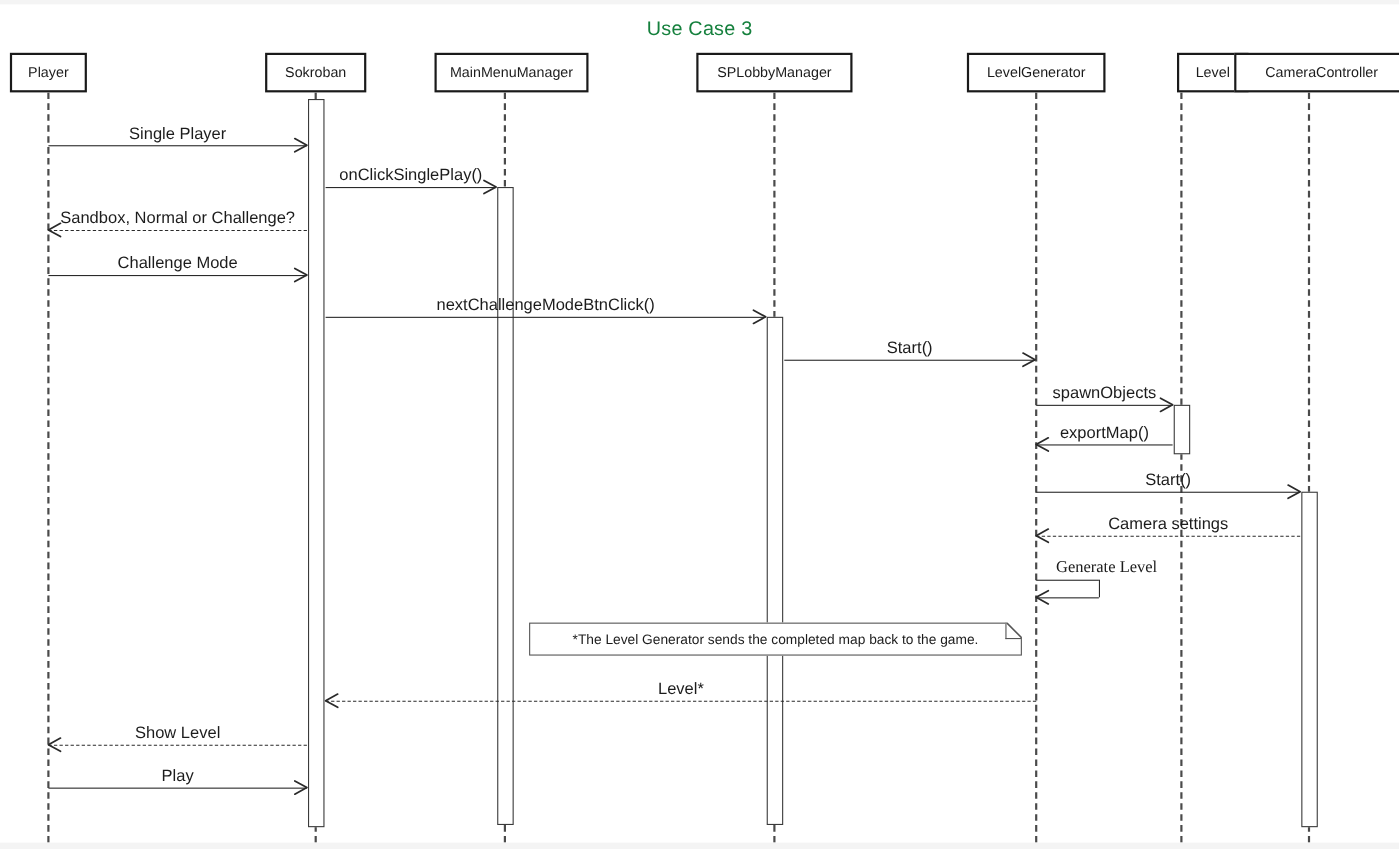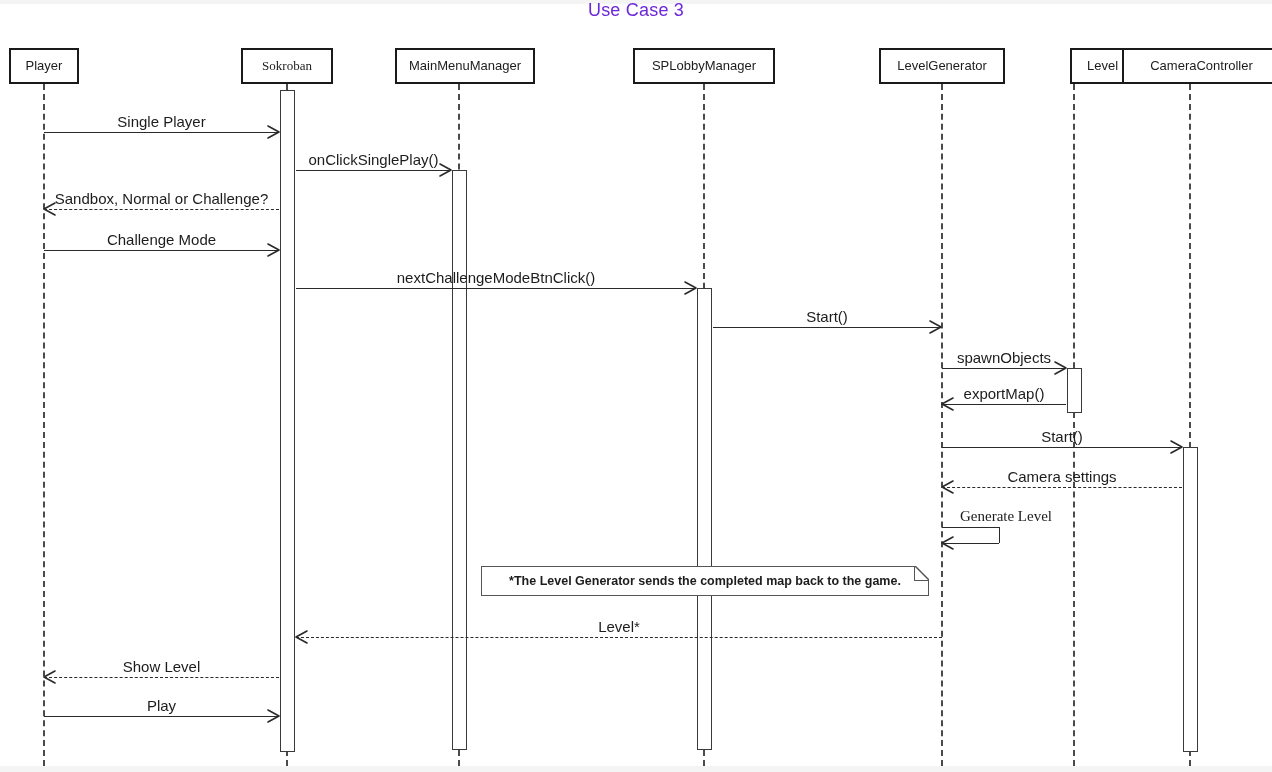--- a/index.html
+++ b/index.html
@@ -28,24 +28,24 @@
     position: absolute;
     left: 0; bottom: 0; right: 0;
     height: 6px;
     background: #f4f4f4;
   }
 
   #diagram-title {
     position: absolute;
     left: 0;
     right: 0;
-    top: 0;
+    top: 16px;
     text-align: center;
     font-size: 18px;
-    color: #6d28d9;
+    color: #15803d;
     letter-spacing: 0.2px;
   }
 
   
   .lifeline-box {
     position: absolute;
     box-sizing: border-box;
     border: 2px solid #1a1a1a;
     background: #ffffff;
     height: 36px;
@@ -130,21 +130,20 @@
     border-top: 15px solid #ffffff;
   }
   .note .note-text {
     position: absolute;
     inset: 0;
     display: flex;
     align-items: center;
     justify-content: center;
     padding: 0 5px;
     white-space: nowrap;
-    font-weight: bold;
   }
 </style>
 </head>
 <body>
 
 <div id="canvas">
 
   <div id="diagram-title">Use Case 3</div>
 
   <div id="lifeline-dashes">
@@ -279,21 +278,21 @@
           <svg width="14" height="14" viewBox="0 0 14 14" style="display:block">
             <polyline points="0,0 14,14" fill="none" stroke="#555555" stroke-width="1.5"></polyline>
           </svg>
         </div>
         <div class="note-text">*The Level Generator sends the completed map back to the game.</div>
       </div>
     </div>
 
   <div id="lifeline-boxes">
       <div class="lifeline-box" style="left: 9px; top: 48px; width: 70px;"><span>Player</span></div>
-      <div class="lifeline-box" style="left: 241px; top: 48px; width: 92px; font-family: Liberation Serif, serif;"><span>Sokroban</span></div>
+      <div class="lifeline-box" style="left: 241px; top: 48px; width: 92px;"><span>Sokroban</span></div>
       <div class="lifeline-box" style="left: 383px; top: 48px; width: 140px; margin-left: 12px;"><span>MainMenuManager</span></div>
       <div class="lifeline-box" style="left: 633px; top: 48px; width: 142px;"><span>SPLobbyManager</span></div>
       <div class="lifeline-box" style="left: 879px; top: 48px; width: 126px;"><span>LevelGenerator</span></div>
       <div class="lifeline-box" style="left: 1042px; top: 48px; width: 65px; margin-left: 28px;"><span>Level</span></div>
       <div class="lifeline-box" style="left: 1122px; top: 48px; width: 159px;"><span>CameraController</span></div>
     </div>
 
 </div>
 
 </body></html>

